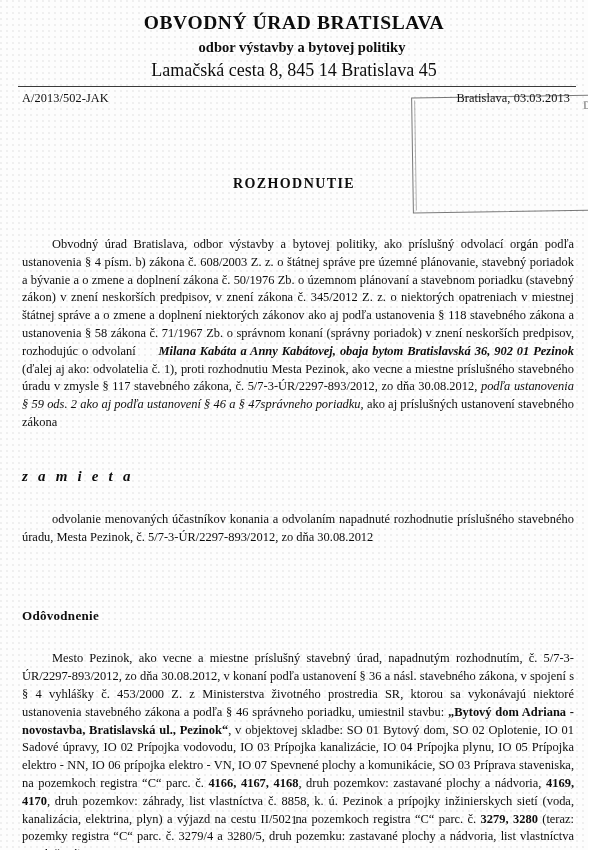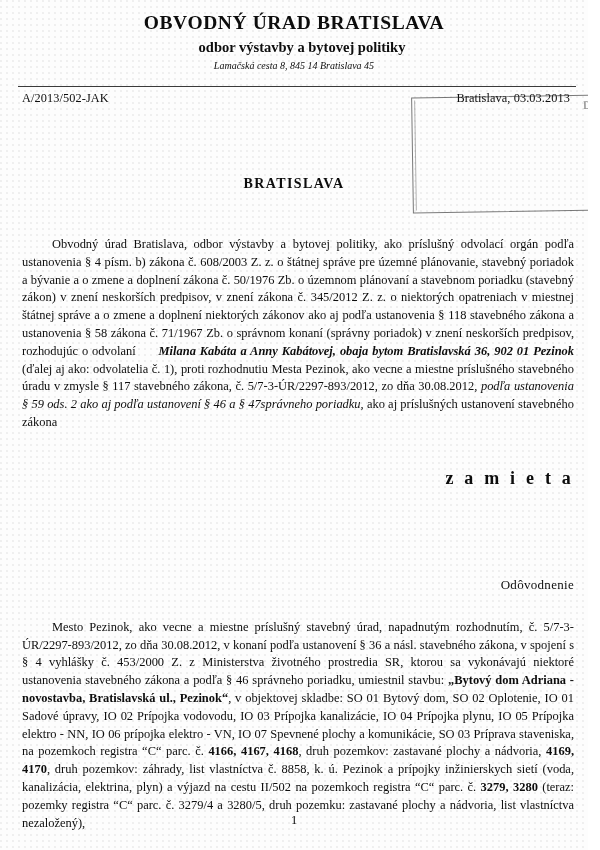--- a/index.html
+++ b/index.html
@@ -33,24 +33,23 @@
     line-height: 1.15;
     margin: 0;
   }
   .dept-name {
     font-size: 14.5px;
     font-weight: bold;
     line-height: 1.2;
     margin: 5px 0 0 16px;
   }
   .address {
-    font-size: 10px;
+    font-size: 18px;
     line-height: 1.2;
     margin: 3px 0 0 0;
-    font-style: italic;
   }
 
   .rule {
     position: absolute;
     left: 18px;
     right: 12px;
     top: 86px;
     border: 0;
     border-top: 1.2px solid #3b3b3b;
     margin: 0;
@@ -111,32 +110,33 @@
     top: 176px;
     left: 0;
     width: 100%;
     text-align: center;
     font-size: 14px;
     font-weight: bold;
     letter-spacing: 1.4px;
   }
 
   .ruling-word {
-    text-align: right;
-    font-weight: bold;
-    font-size: 18px;
+    text-align: left;
+    font-weight: bold;
+    font-size: 15px;
     letter-spacing: 3.2px;
+    font-style: italic;
   }
   .ruling-word.underlined span.u {
     text-decoration: underline;
   }
 
   .section-title {
-    text-align: right;
-    font-weight: normal;
+    text-align: left;
+    font-weight: bold;
     font-size: 13px;
     letter-spacing: 0.3px;
   }
 
   
   .body {
     position: absolute;
     left: 22px;
     right: 14px;
     top: 236px;
@@ -184,32 +184,33 @@
   </div>
 
   <div class="stamp-box">
     <span class="stamp-corner-d">D</span>
     <span class="stamp-tick" style="top:26px;"></span>
     <span class="stamp-tick" style="top:56px;"></span>
     <span class="stamp-tick" style="top:86px;"></span>
     <span class="stamp-tick" style="top:110px;"></span>
   </div>
 
-  <div class="doc-title">BRATISLAVA</div>
+  <div class="doc-title">ROZHODNUTIE</div>
 
   <div class="body">
 
     <p class="para indent"><span>Obvodný úrad Bratislava, odbor výstavby a bytovej politiky, ako príslušný odvolací orgán podľa ustanovenia § 4 písm. b) zákona č. 608/2003 Z. z. o štátnej správe pre územné plánovanie, stavebný poriadok a bývanie a o zmene a doplnení zákona č. 50/1976 Zb. o územnom plánovaní a stavebnom poriadku (stavebný zákon) v znení neskorších predpisov, v znení zákona č. 345/2012 Z. z. o niektorých opatreniach v miestnej štátnej správe a o zmene a doplnení niektorých zákonov ako aj podľa ustanovenia § 118 stavebného zákona a ustanovenia § 58 zákona č. 71/1967 Zb. o správnom konaní (správny poriadok) v znení neskorších predpisov, rozhodujúc o odvolaní </span><span class="bi">Milana Kabáta a Anny Kabátovej, obaja bytom Bratislavská 36, 902 01 Pezinok</span><span> (ďalej aj ako: odvolatelia č. 1),  proti rozhodnutiu Mesta Pezinok, ako vecne a  miestne príslušného stavebného úradu v zmysle § 117 stavebného zákona, č. 5/7-3-ÚR/2297-893/2012, zo dňa 30.08.2012, </span><span class="i">podľa ustanovenia § 59 ods. 2 ako aj podľa  ustanovení § 46 a § 47správneho poriadku</span><span>, ako aj príslušných ustanovení stavebného zákona</span></p>
 
     <div class="gap-xl"></div>
 
     <div class="ruling-word">z a m i e t a</div>
 
     <div class="gap-l"></div>
 
+    <p class="para indent">odvolanie menovaných účastníkov  konania a odvolaním  napadnuté rozhodnutie príslušného stavebného úradu, Mesta Pezinok,  č. 5/7-3-ÚR/2297-893/2012, zo dňa 30.08.2012</p>
 
     <div class="gap-xl"></div>
 
 
     <div class="gap-l"></div>
 
     <div class="section-title">Odôvodnenie</div>
 
     <div class="gap-l"></div>
 

